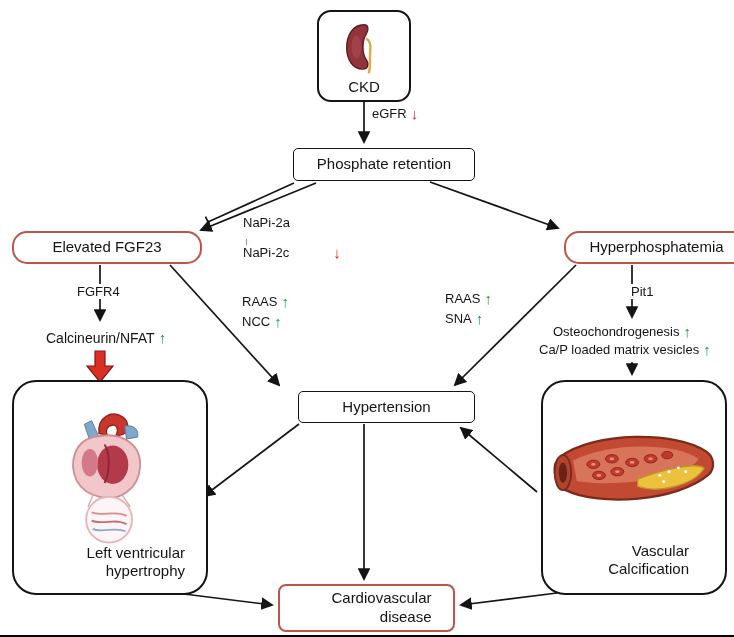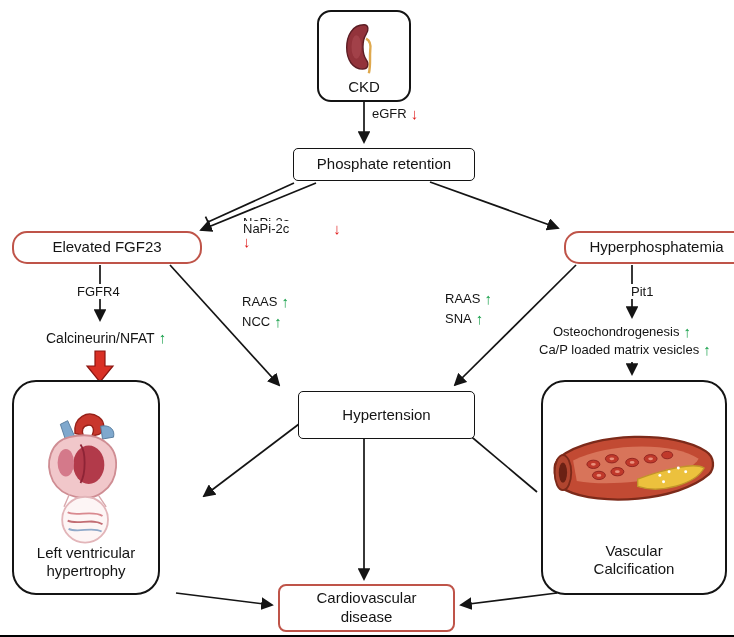--- a/index.html
+++ b/index.html
@@ -5,21 +5,21 @@
   * { margin:0; padding:0; box-sizing:border-box; }
   html,body { background:#ffffff; }
   .figure {
     position:relative; width:734px; height:637px; background:#ffffff;
     font-family:"Liberation Sans", sans-serif; color:#141414; overflow:hidden;
     border-bottom:2px solid #000;
   }
   .connectors { position:absolute; left:0; top:0; }
   .node {
     position:absolute; background:#ffffff; display:flex; align-items:center;
-    justify-content:center; text-align:center; font-size:15px; line-height:1.25;
+    justify-content:center; text-align:right; font-size:15px; line-height:1.25;
   }
   .small-node { border:1.6px solid #141414; border-radius:5px;margin-left:20px; }
   .red-node   { border:2px solid #bf5449; border-radius:15px; }
   .big-node   { border:2.2px solid #141414; border-radius:24px; flex-direction:column; }
   .cvd-node   { border:2px solid #bf5449; border-radius:8px; }
   .ckd-node   { border:2.5px solid #141414; border-radius:14px; flex-direction:column; padding-top:6px; gap:2px; }
   .nlabel { display:block; }
   .elabel {
     position:absolute; display:flex; gap:4px;
     font-size:13px; white-space:nowrap;
@@ -75,25 +75,25 @@
   </div>
 
   <div class="node red-node" style="left:12px;top:231px;width:190px;height:33px;">
     <span class="nlabel">Elevated FGF23</span>
   </div>
 
   <div class="node red-node" style="left:564px;top:231px;width:185px;height:33px;">
     <span class="nlabel">Hyperphosphatemia</span>
   </div>
 
-  <div class="node small-node" style="left:278px;top:391px;width:177px;height:48px;">
+  <div class="node small-node" style="left:278px;top:391px;width:177px;height:32px;">
     <span class="nlabel">Hypertension</span>
   </div>
 
-  <div class="node big-node" style="left:12px;top:380px;width:148px;height:215px;padding:24px 8px 12px;">
+  <div class="node big-node" style="left:12px;top:380px;width:196px;height:215px;padding:24px 8px 12px;">
     <svg width="128" height="150" viewBox="0 0 128 150">
       <path d="M52 30 C50 12 66 4 78 12 C86 18 84 28 78 31 L70 33 C74 26 72 20 66 21 C60 22 59 27 61 32 Z" fill="#c8372d" stroke="#962018" stroke-width="1.5"></path>
       <path d="M44 16 L52 34 L42 38 L36 20 Z" fill="#7fa8cd" stroke="#54799b" stroke-width="1"></path>
       <path d="M80 22 C90 20 96 26 94 34 L82 36 Z" fill="#7fa8cd" stroke="#54799b" stroke-width="1"></path>
       <path d="M46 34 C26 38 18 62 28 82 C38 100 66 106 82 94 C100 82 102 52 86 40 C74 30 58 31 46 34 Z" fill="#f1c7ca" stroke="#cf8d93" stroke-width="2"></path>
       <ellipse cx="67" cy="64" rx="17" ry="21" fill="#b23a4a"></ellipse>
       <ellipse cx="42" cy="62" rx="9" ry="15" fill="#d4798a"></ellipse>
       <path d="M58 42 C64 50 64 74 58 84" stroke="#8e2436" stroke-width="2" fill="none"></path>
       <line x1="46" y1="96" x2="40" y2="110" stroke="#d8a7ab" stroke-width="1.5"></line>
       <line x1="78" y1="98" x2="86" y2="110" stroke="#d8a7ab" stroke-width="1.5"></line>
@@ -146,21 +146,21 @@
 
   <div class="elabel" style="left:372px;top:106px;">
     <span>eGFR</span>
     <span class="ind down">↓</span>
   </div>
 
   <div class="elabel onln" style="left:240px;top:215px;flex-direction:column;">
     <span>NaPi-2a</span>
     <span class="ind down">↓</span>
   </div>
-  <div class="elabel onln" style="left:240px;top:221px;gap:44px;">
+  <div class="elabel onln" style="left:240px;top:245px;gap:44px;">
     <span>NaPi-2c</span>
     <span class="ind down">↓</span>
   </div>
 
   <div class="elabel onln" style="left:74px;top:284px;">
     <span>FGFR4</span>
   </div>
 
   <div class="elabel med" style="left:46px;top:330px;">
     <span>Calcineurin/NFAT</span>

